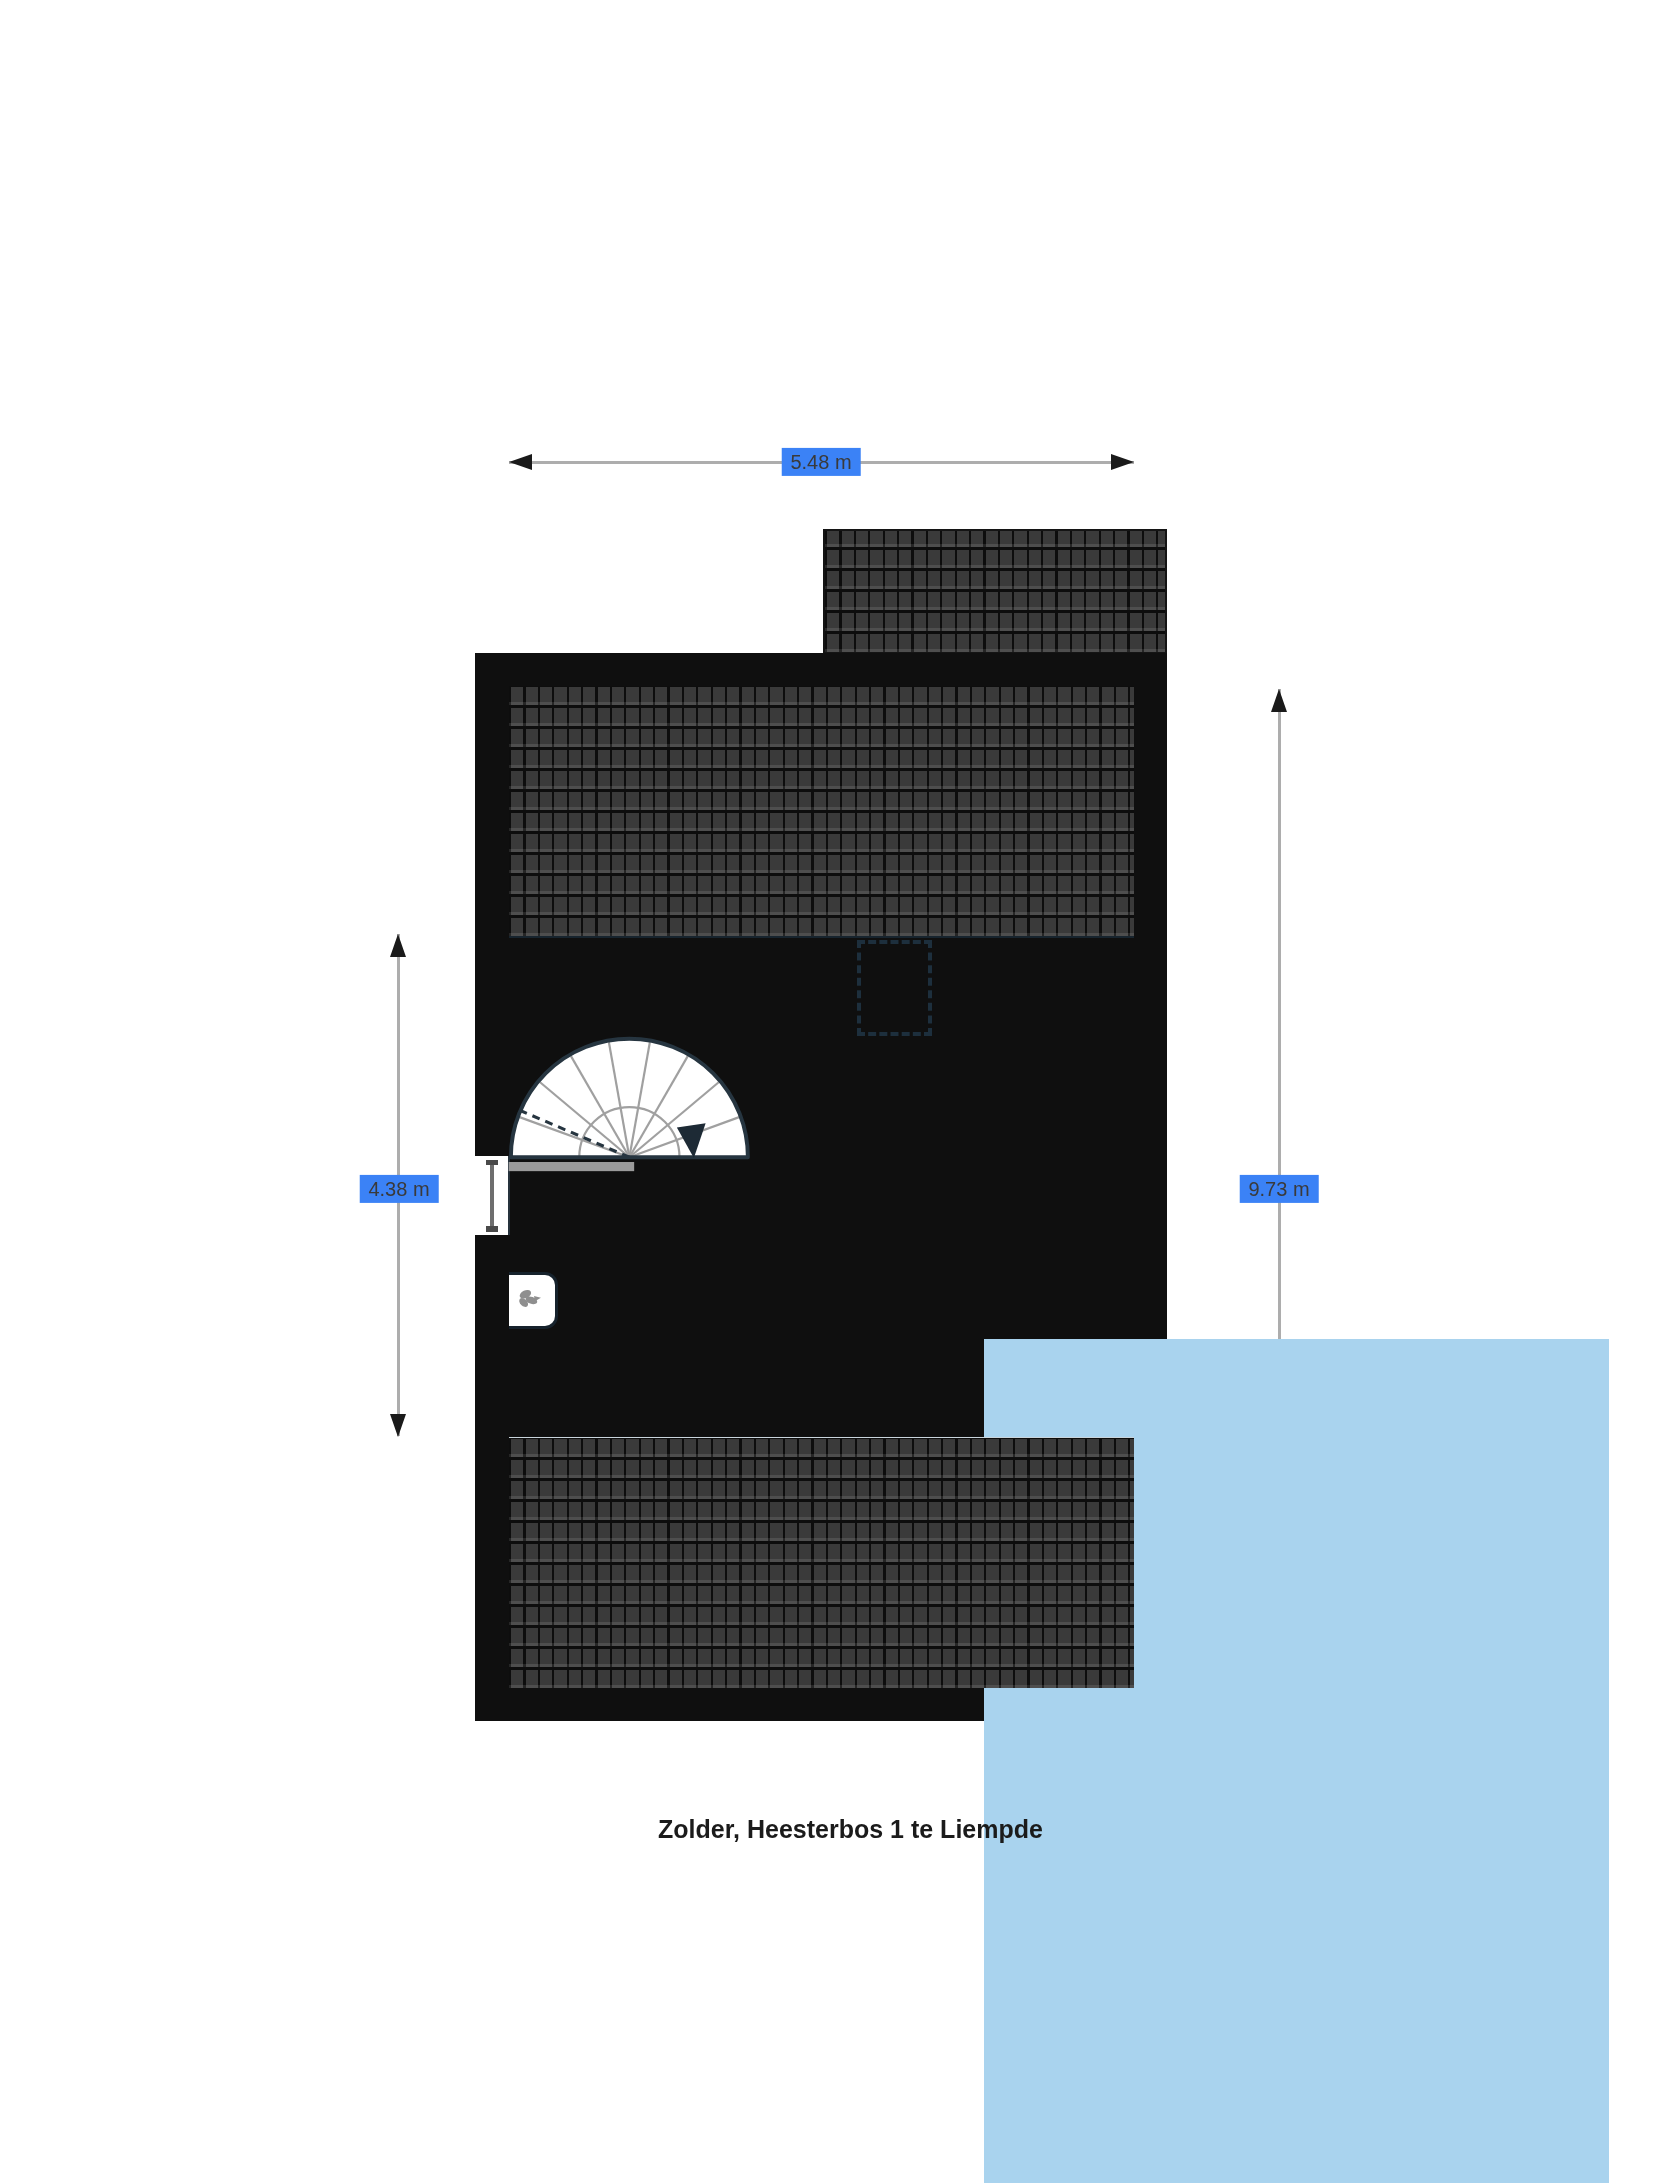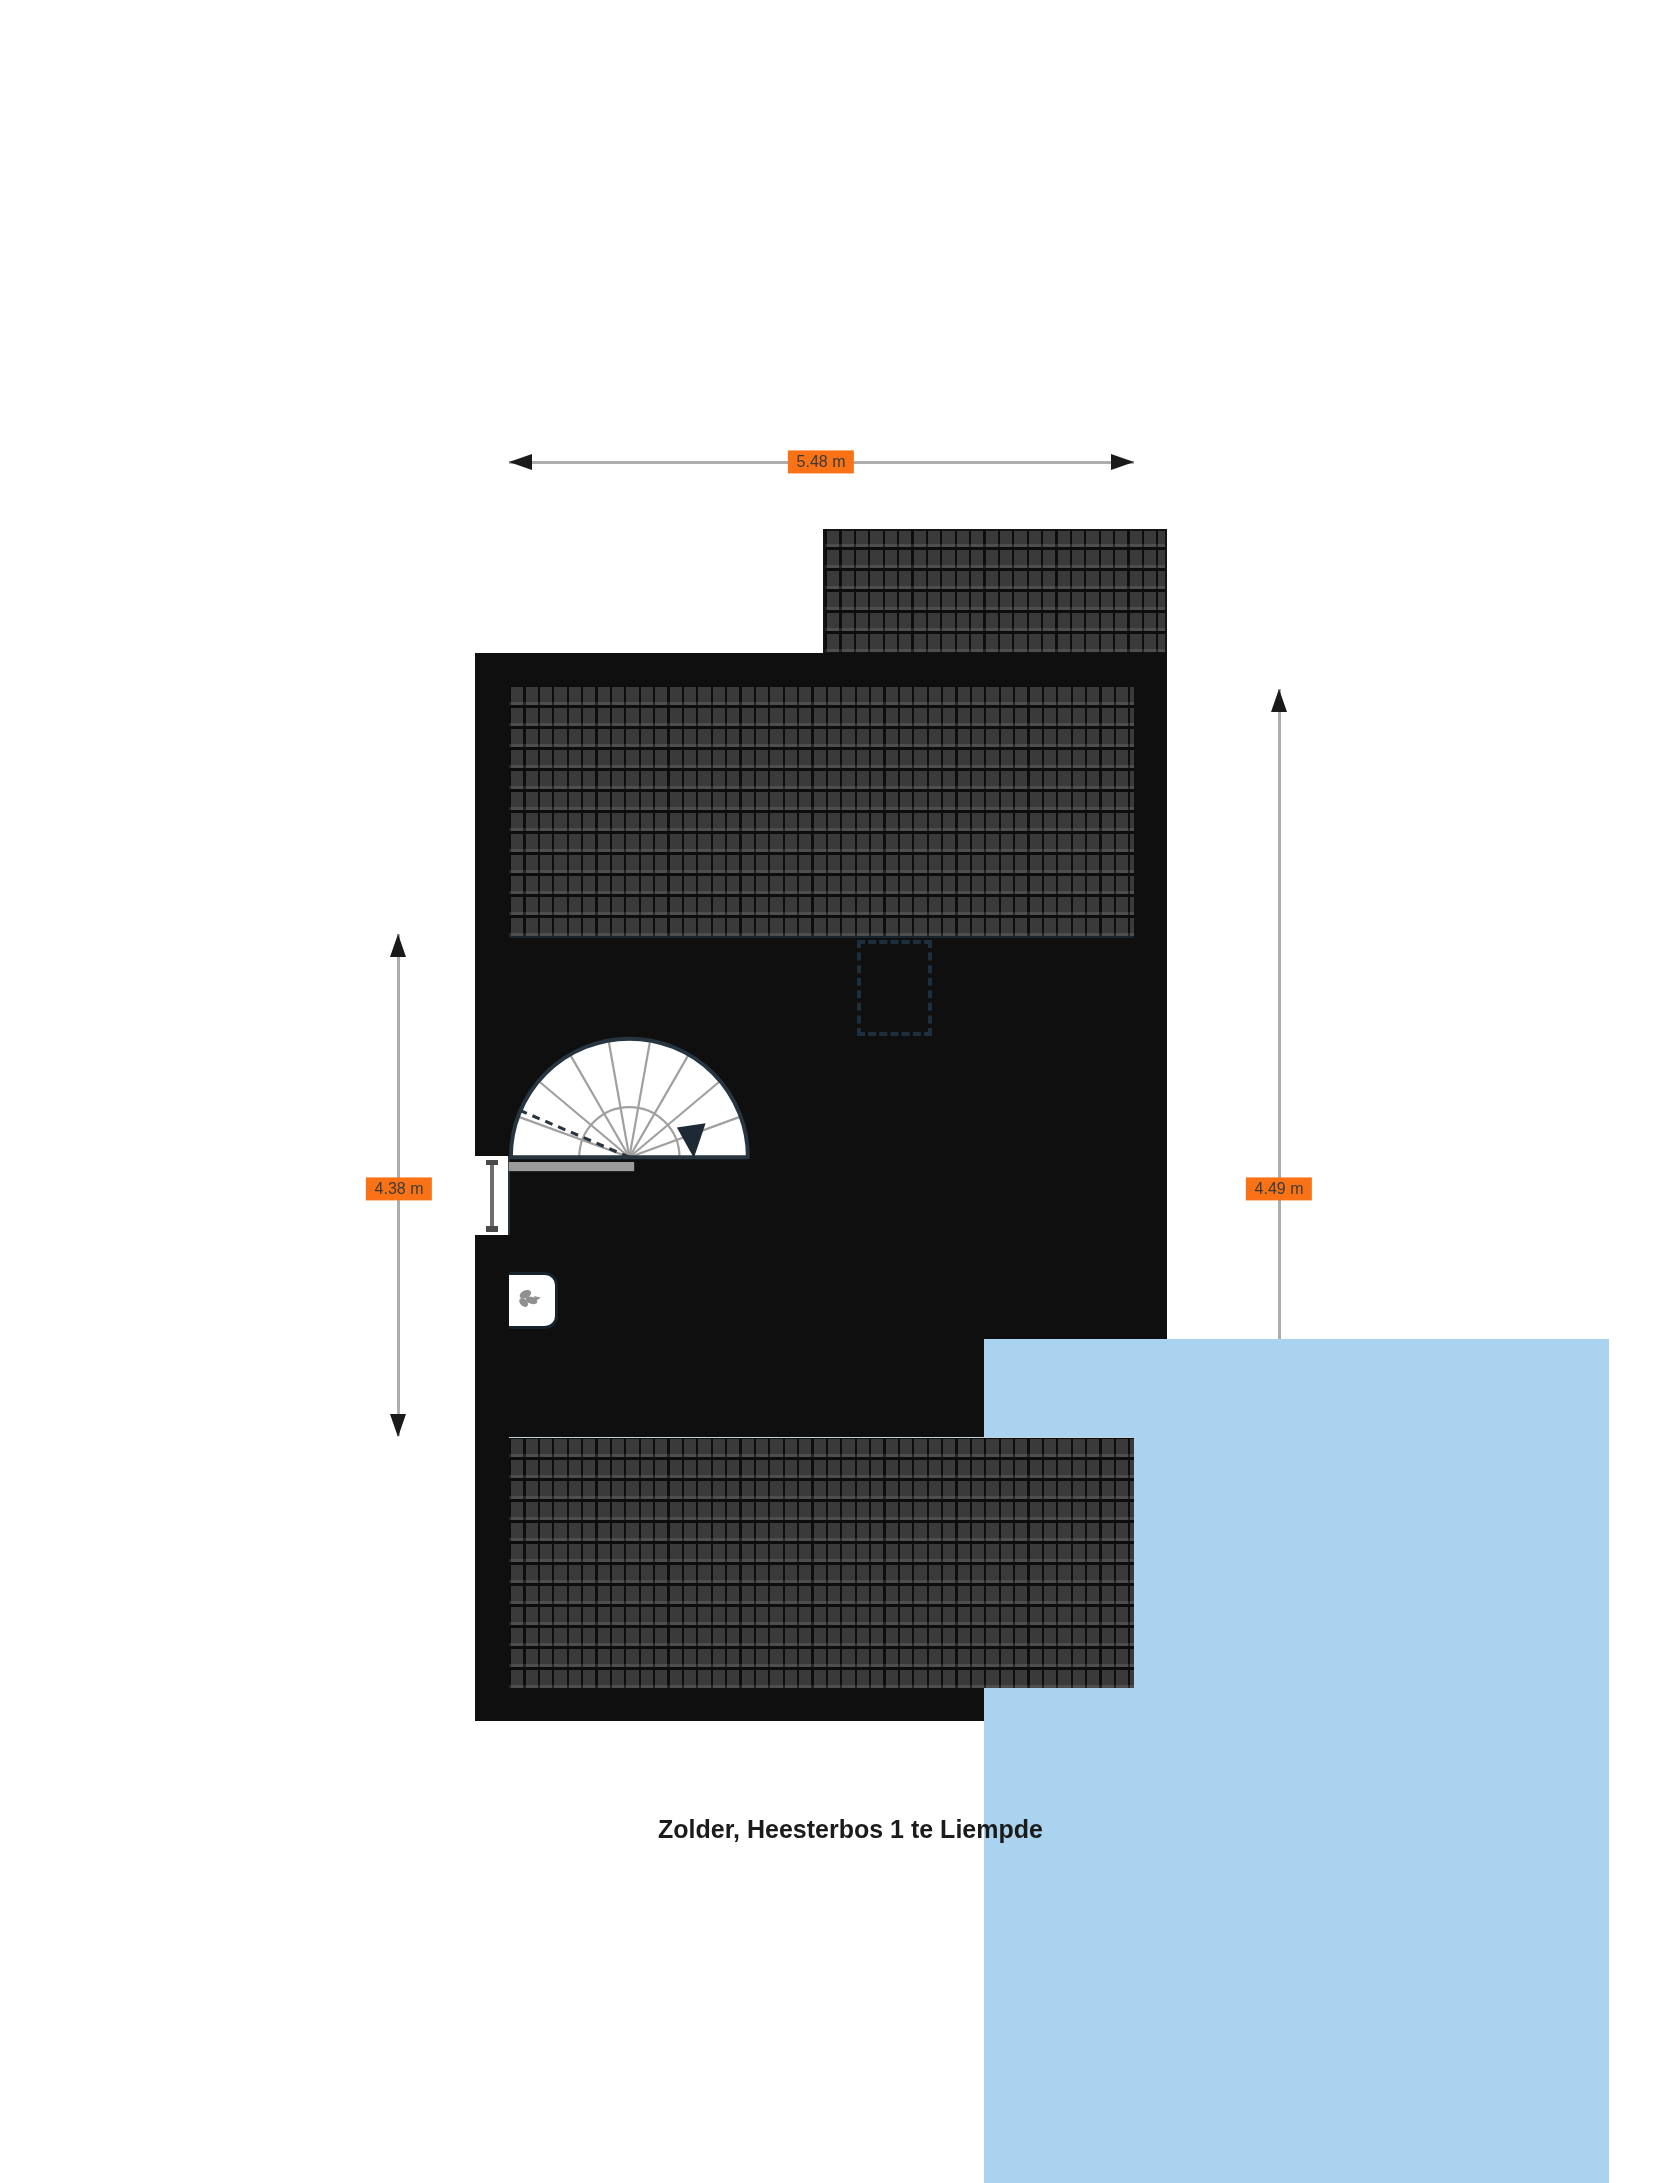--- a/index.html
+++ b/index.html
@@ -55,22 +55,22 @@
   
   .mv-box{
     position:absolute;left:509px;top:1272px;width:49px;height:57px;
     background:#ffffff;border:3.9px solid #16222c;border-left:none;
     border-radius:0 13px 13px 0;box-sizing:border-box;
   }
   
   .dim-line{position:absolute;background:#adadad;}
   .dim-label{
     position:absolute;transform:translate(-50%,-50%);
-    background:#f97316;padding:2.6px 8.7px;
-    font-size:16px;color:#3a3a3a;white-space:nowrap;z-index:5;
+    background:#3b82f6;padding:2.6px 8.7px;
+    font-size:20px;color:#3a3a3a;white-space:nowrap;z-index:5;
   }
   .arrow{position:absolute;width:0;height:0;}
   .arrow.left {border-top:8.3px solid transparent;border-bottom:8.3px solid transparent;border-right:23px solid #1a1a1a;}
   .arrow.right{border-top:8.3px solid transparent;border-bottom:8.3px solid transparent;border-left:23px solid #1a1a1a;}
   .arrow.up   {border-left:8.3px solid transparent;border-right:8.3px solid transparent;border-bottom:23px solid #1a1a1a;}
   .arrow.down {border-left:8.3px solid transparent;border-right:8.3px solid transparent;border-top:23px solid #1a1a1a;}
   
   .stair-svg{position:absolute;left:493px;top:996px;z-index:3;}
   
   .caption{
@@ -85,21 +85,21 @@
 <div id="canvas">
 
   <div class="dim-line" style="left:509px;top:461px;width:625px;height:2.6px;"></div>
   <div class="arrow left" style="left:509px;top:454px;"></div>
   <div class="arrow right" style="left:1111px;top:454px;"></div>
   <div class="dim-label" style="left:821px;top:462px;">5.48 m</div>
 
   <div class="dim-line" style="left:1278px;top:689px;width:2.6px;height:999px;"></div>
   <div class="arrow up" style="left:1271px;top:689px;"></div>
   <div class="arrow down" style="left:1271px;top:1665px;"></div>
-  <div class="dim-label" style="left:1279px;top:1189px;">4.49 m</div>
+  <div class="dim-label" style="left:1279px;top:1189px;">9.73 m</div>
 
   <div class="dim-line" style="left:397px;top:934px;width:2.6px;height:502px;"></div>
   <div class="arrow up" style="left:390px;top:934px;"></div>
   <div class="arrow down" style="left:390px;top:1414px;"></div>
   <div class="dim-label" style="left:399px;top:1189px;">4.38 m</div>
 
   <div class="dormer tiles"></div>
 
   <div class="building">
     <div class="inner"></div>

